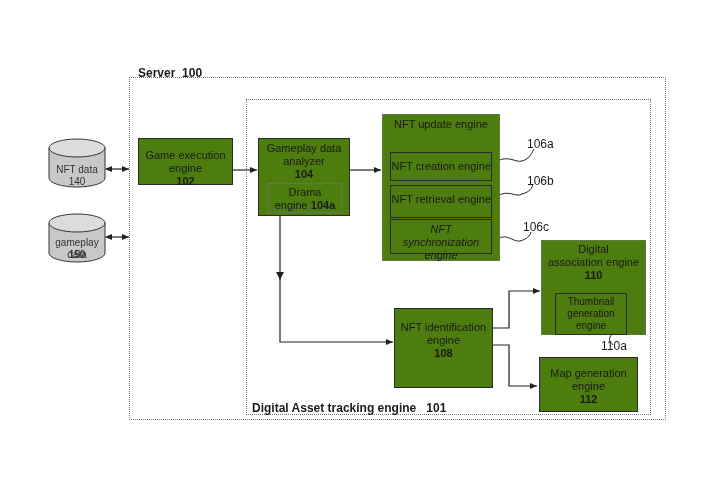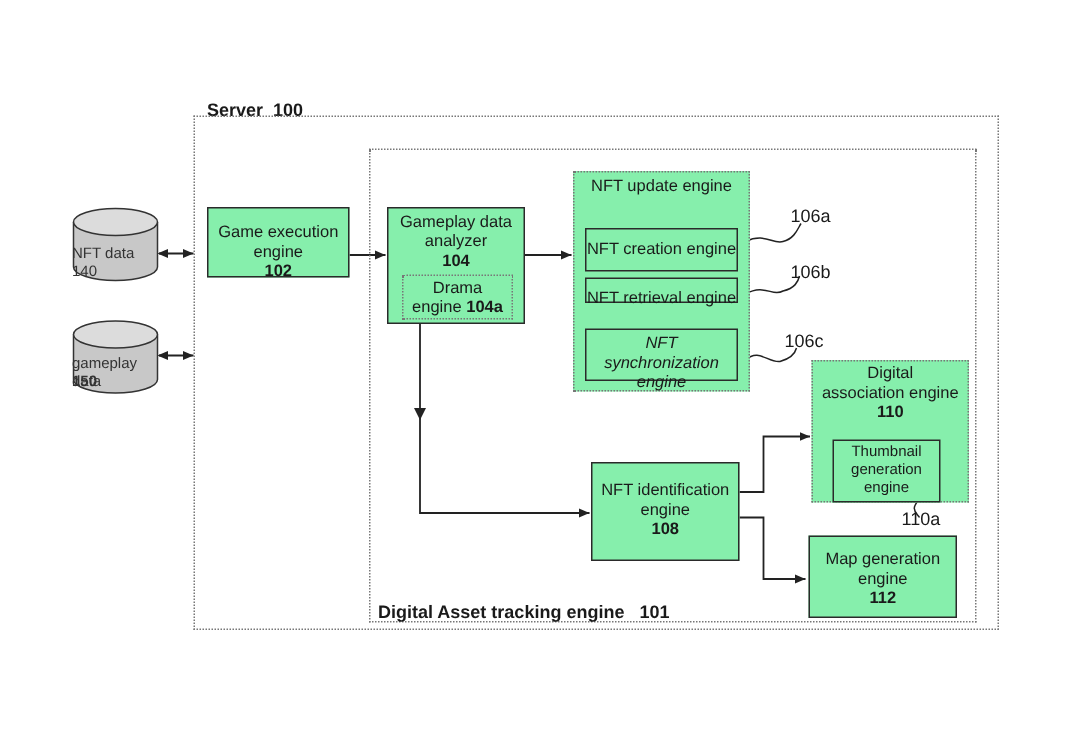--- a/index.html
+++ b/index.html
@@ -1,25 +1,25 @@
 <!DOCTYPE html>
 <html><head>
   <meta charset="utf-8">
   <style>
     html, body { margin: 0; padding: 0; background: #ffffff; }
     body { width: 721px; height: 490px; position: relative; overflow: hidden;
            font-family: "Liberation Sans", sans-serif; color: #1a1a1a; }
-    .box { position: absolute; border: 1px solid #2a2a2a; background: #86efac; box-sizing: border-box;
+    .box { position: absolute; border: 1px solid #2a2a2a; background: #4d7c0f; box-sizing: border-box;
            text-align: center; font-size: 11px; line-height: 13px; }
     .dotted { border: 1.5px dotted #777; }
     .b { font-weight: bold; }
     .lbl { position: absolute; font-size: 12px; white-space: nowrap; }
     svg.wires { position: absolute; left: 0; top: 0; }
     .cyl { position: absolute; }
-    .cyl-text { position: absolute; width: 100%; font-size: 10px; color: #333; line-height: 12px; }
+    .cyl-text { position: absolute; width: 100%; text-align: center; font-size: 10px; color: #333; line-height: 12px; }
   </style>
 </head>
 <body>
 
 <svg class="wires" width="721" height="490">
   <defs>
     <marker id="arr" markerWidth="8" markerHeight="8" refX="7" refY="4" orient="auto" markerUnits="userSpaceOnUse">
       <path d="M0,1 L7,4 L0,7 Z" fill="#222"></path>
     </marker>
     <marker id="arrs" markerWidth="8" markerHeight="8" refX="1" refY="4" orient="auto" markerUnits="userSpaceOnUse">
@@ -87,24 +87,24 @@
   <div>analyzer</div>
   <div class="b">104</div>
   <div class="box dotted" style="left:9px;top:44px;width:74px;height:30px;padding-top:2px;">
     <div>Drama</div>
     <div><span>engine</span> <span class="b">104a</span></div>
   </div>
 </div>
 
 <div class="box dotted" style="left:382px;top:114px;width:118px;height:147px;padding-top:3px;">
   <div>NFT update engine</div>
-  <div class="box" style="left:7px;top:37px;width:102px;height:29px;line-height:27px;">
+  <div class="box" style="left:7px;top:37px;width:102px;height:29px;line-height:27px;text-align:right;">
     <span>NFT creation engine</span>
   </div>
-  <div class="box" style="left:7px;top:70px;width:102px;height:17px;line-height:27px;">
+  <div class="box" style="left:7px;top:70px;width:102px;height:33px;line-height:27px;text-align:right;">
     <span>NFT retrieval engine</span>
   </div>
   <div class="box" style="left:7px;top:104px;width:102px;height:35px;padding-top:3px;font-style:italic;">
     <div>NFT synchronization</div>
     <div>engine</div>
   </div>
 </div>
 <div class="lbl" style="left:527px;top:137px;">106a</div>
 <div class="lbl" style="left:527px;top:174px;">106b</div>
 <div class="lbl" style="left:523px;top:220px;">106c</div>
@@ -114,21 +114,21 @@
   <div>association engine</div>
   <div class="b">110</div>
   <div class="box" style="left:13px;top:52px;width:72px;height:42px;font-size:10px;line-height:12px;padding-top:2px;">
     <div>Thumbnail</div>
     <div>generation</div>
     <div>engine</div>
   </div>
 </div>
 <div class="lbl" style="left:601px;top:339px;">110a</div>
 
-<div class="box" style="left:394px;top:308px;width:99px;height:66px;padding-top:12px;">
+<div class="box" style="left:394px;top:308px;width:99px;height:80px;padding-top:12px;">
   <div>NFT identification</div>
   <div>engine</div>
   <div class="b">108</div>
 </div>
 
 <div class="box" style="left:539px;top:357px;width:99px;height:55px;padding-top:9px;text-align:center;">
   <div>Map generation</div>
   <div>engine</div>
   <div class="b">112</div>
 </div>

